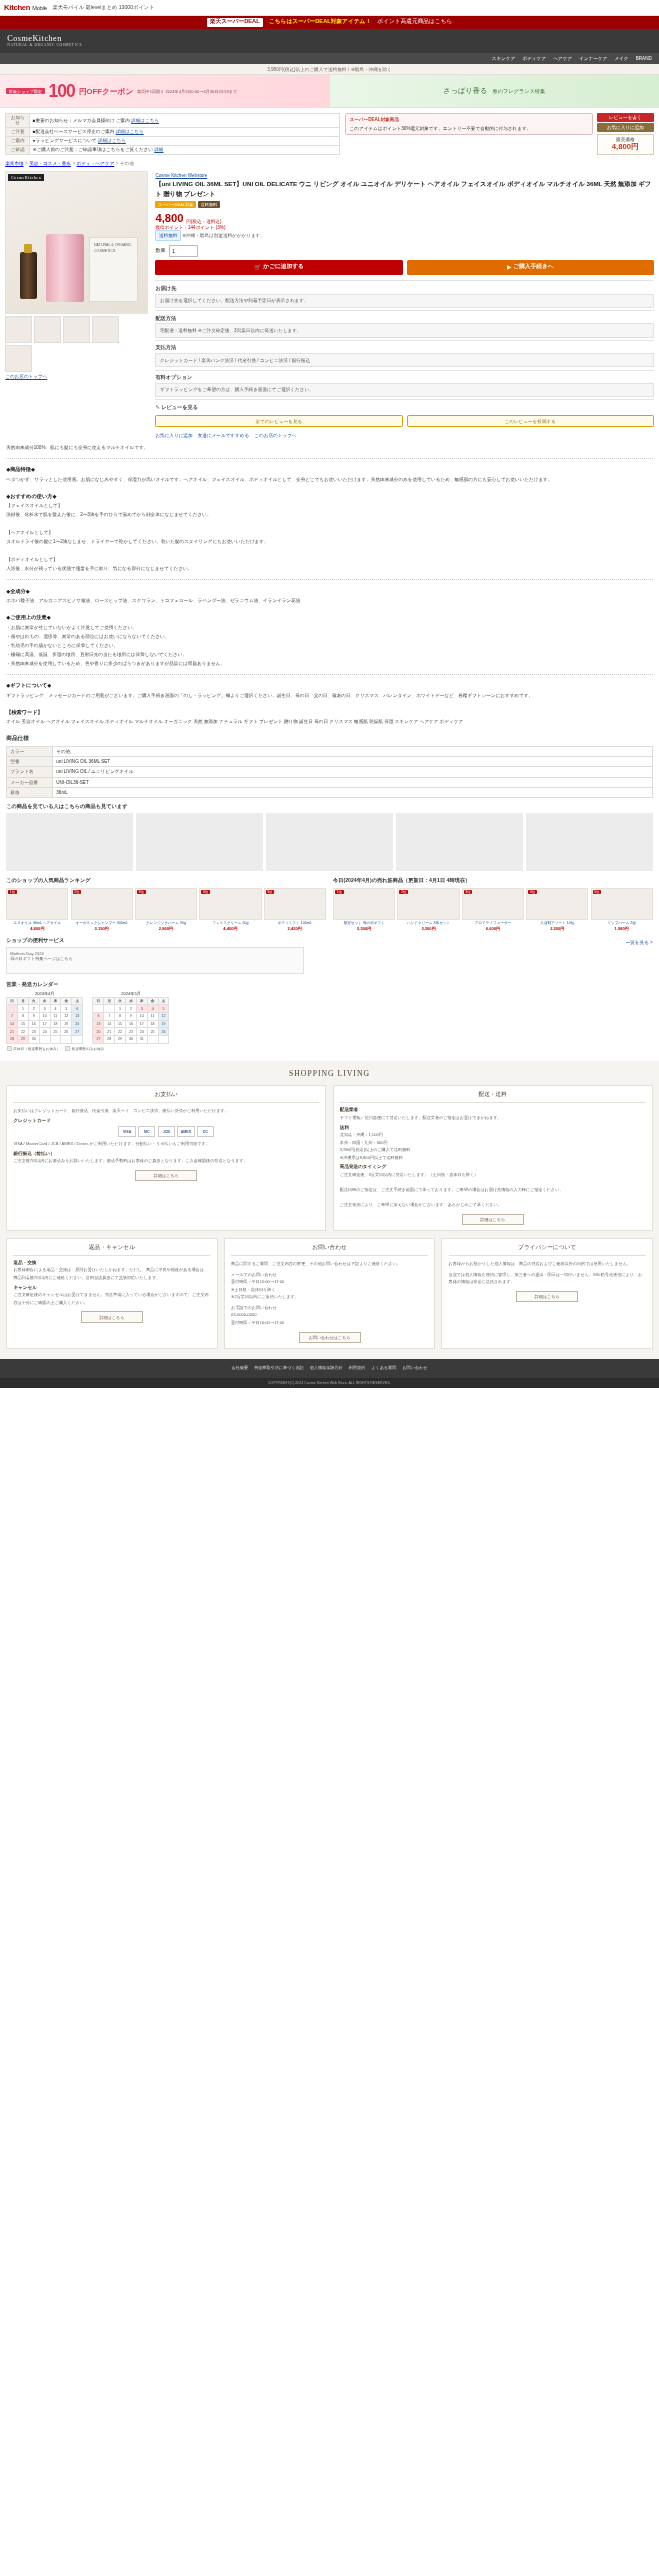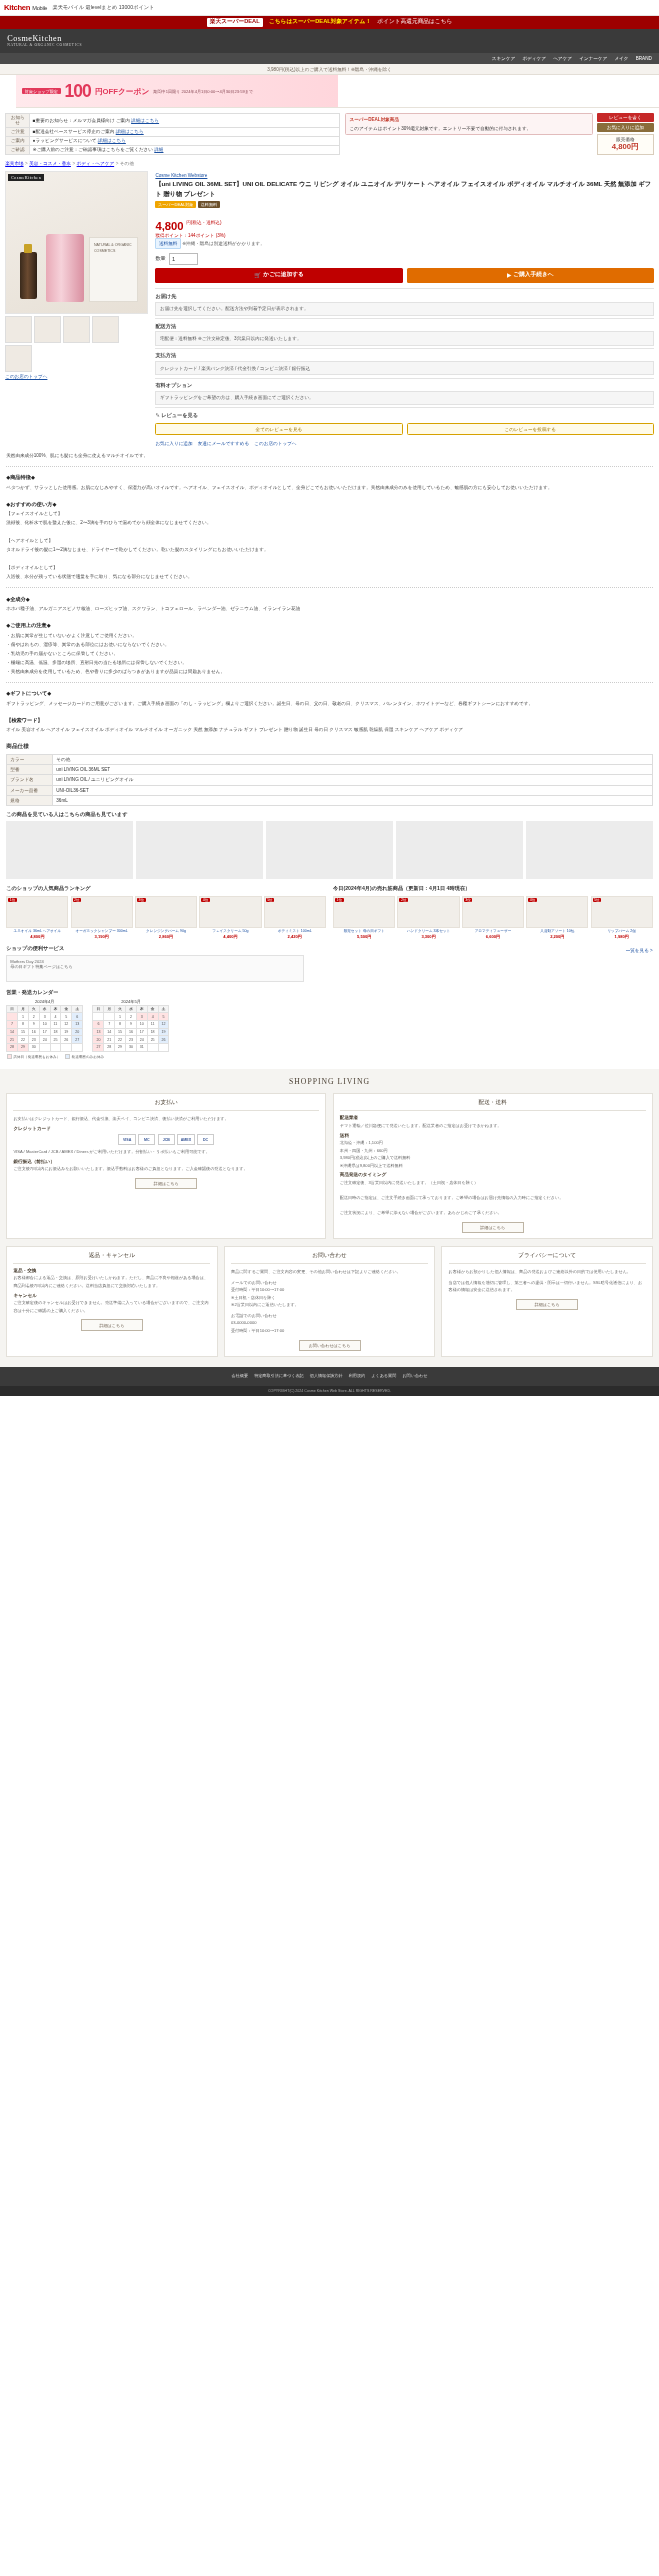--- a/index.html
+++ b/index.html
@@ -53,21 +53,21 @@
     padding:0 7.2px; gap:7.2px;
   }
   .shop-nav span { color:#fff; font-size:4.6px; }
 
   
   .camp-bar {
     height:11.3px; background:#f5f2ee; border-bottom:0.5px solid #e3ded6;
     display:flex; align-items:center; justify-content:center; font-size:4.6px; color:#6b5f52;
   }
   .coupon-band {
-    display:flex; height:33px; border-bottom:0.5px solid #e7e2da;margin-left:16px;
+    display:flex; height:33px; border-bottom:0.5px solid #e7e2da;
   }
   .coupon-left {
     width:50%; background:linear-gradient(90deg,#ffe9ec 0%,#ffd6dc 100%);
     display:flex; align-items:center; gap:4.1px; padding:0 6.2px; position:relative;
   }
   .coupon-left .num { font-size:17.5px; font-weight:bold; color:#e2385a; line-height:1; letter-spacing:-1px;}
   .coupon-left .off { font-size:7.7px; font-weight:bold; color:#e2385a; line-height:1;}
   .coupon-left .sub { font-size:4.1px; color:#8a4b57; line-height:1.35;}
   .coupon-left .tag { background:#e2385a; color:#fff; font-size:4.1px; padding:0.5px 2.6px; border-radius:1px;}
   .coupon-right {
@@ -134,21 +134,21 @@
   .thumbs { display:flex; gap:2.1px; margin-top:2.6px; flex-wrap:wrap;}
   .thumb { width:27px; height:27px; border:0.5px solid #ddd; background:#efeae3;}
   .zoom-link { font-size:4.6px; color:#1a4fa0; margin-top:2.1px; display:block;}
 
   .detail { flex:1; }
   .shopname { font-size:4.6px; color:#1a4fa0; }
   .item-title { font-size:6.2px; font-weight:bold; line-height:1.6; margin:1.5px 0 2.6px; color:#222;}
   .assure { display:flex; gap:2.1px; align-items:center; margin-bottom:2.1px;}
   .assure .tag { background:#f0a500; color:#fff; font-size:4.1px; padding:1px 2.6px; border-radius:1px;}
   .assure .tag.dark { background:#6b4f2a;}
-  .price-line { display:flex; align-items:flex-start; gap:2.6px; margin:12px 0 1px;}
+  .price-line { display:flex; align-items:flex-end; gap:2.6px; margin:4px 0 1px;}
   .price-main { color:#bf0000; font-size:11.3px; font-weight:bold;}
   .price-tax { font-size:4.6px; color:#bf0000;}
   .small-note { font-size:4.6px; color:#555; line-height:1.7;}
   .point-note { font-size:4.6px; color:#bf0000;}
   .ship-free { display:inline-block; background:#e8f4ff; border:0.5px solid #b8d8f5; color:#1a4fa0; font-size:4.6px; padding:0.5px 2.6px; border-radius:1px;}
   .qty-row { display:flex; align-items:center; gap:3.1px; margin:4.1px 0 3.1px; font-size:5.2px;}
   .qty-box { width:29px; height:11.3px; border:0.5px solid #bbb; background:#fff; font-size:5.7px; padding:0 2.1px; line-height:10.3px;}
   .btn-row { display:flex; gap:4.1px; margin:3.1px 0 5.2px;}
   .btn {
     flex:1; height:15.5px; border-radius:1.5px; color:#fff; font-size:5.7px; font-weight:bold;
@@ -263,20 +263,24 @@
   </div>
 
   <div class="camp-bar">3,980円(税込)以上のご購入で送料無料！※離島・沖縄を除く</div>
 
   <div class="coupon-band">
     <div class="coupon-left">
       <span class="tag">対象ショップ限定</span>
       <span class="num">100</span>
       <span class="off">円OFFクーポン</span>
       <span class="sub">期間中1回限り 2024年4月1日0:00〜4月30日23:59まで</span>
+    </div>
+    <div class="coupon-right">
+      <span class="cr-title">さっぱり香る</span>
+      <span>春のフレグランス特集</span>
     </div>
   </div>
 
   <div class="notice-wrap">
     <div class="notice-left">
       <table class="notice-table">
         <tbody>
             <tr>
           <td class="k">お知らせ</td>
           <td>

